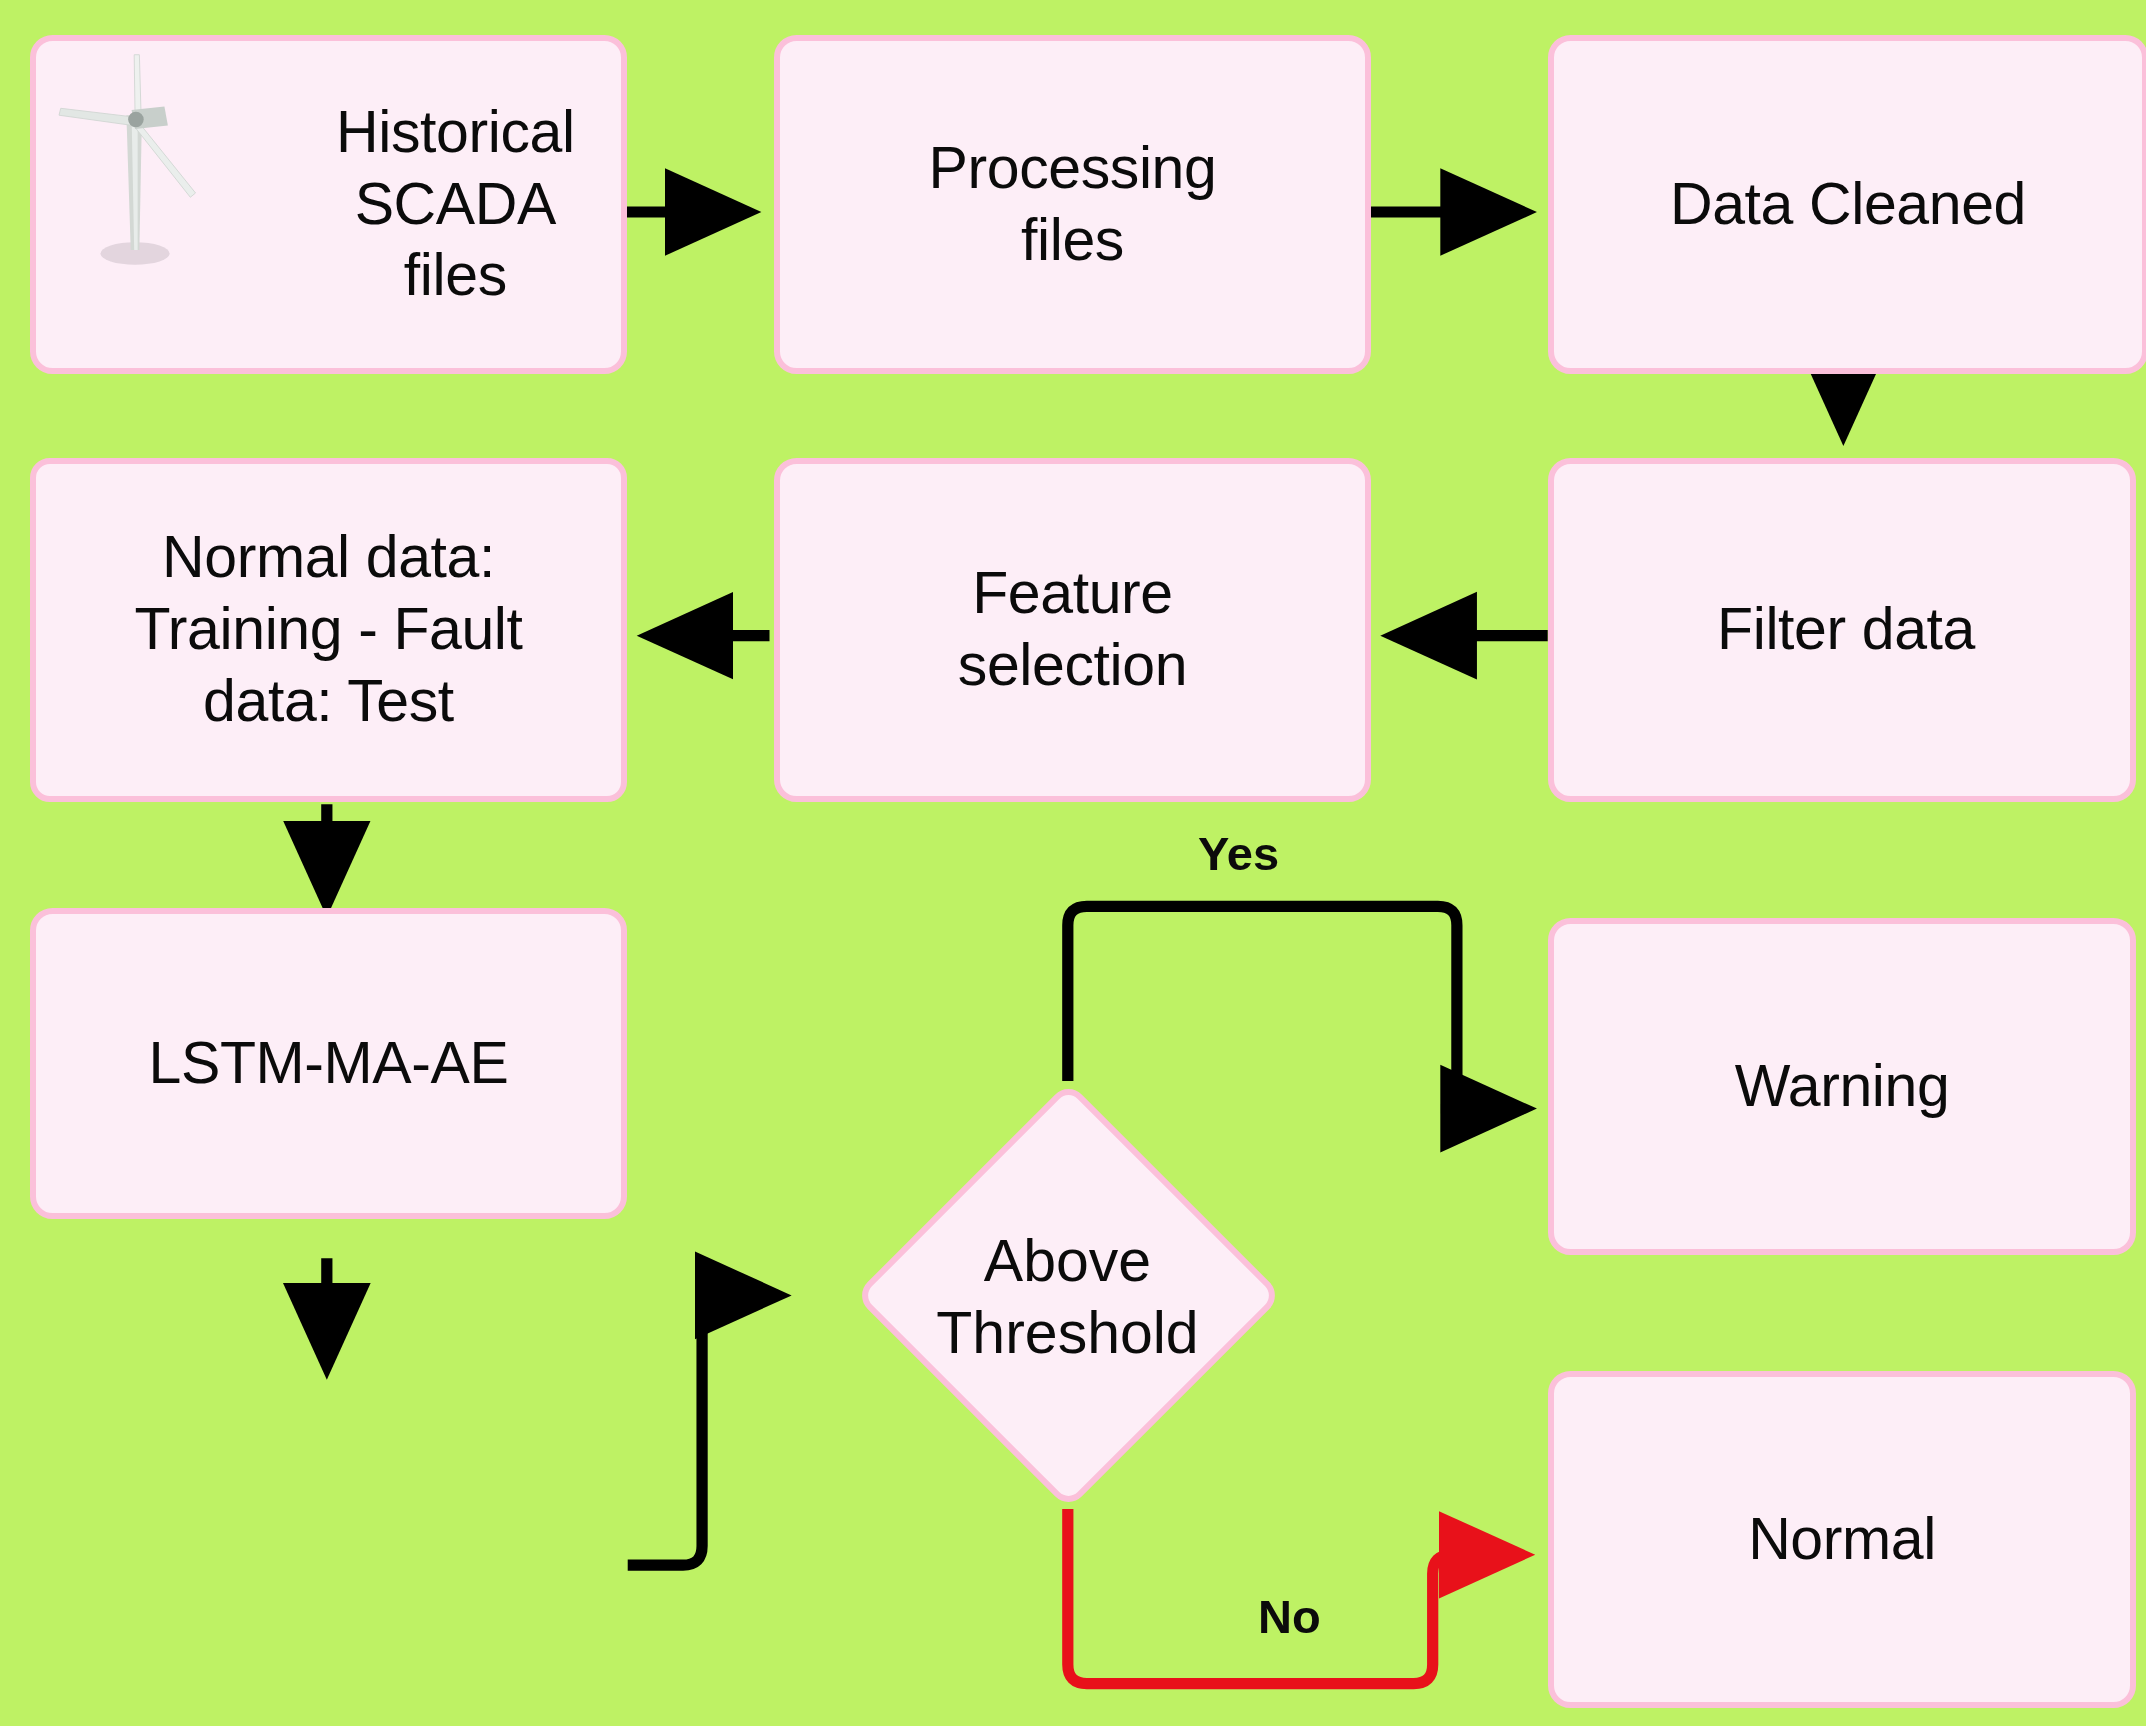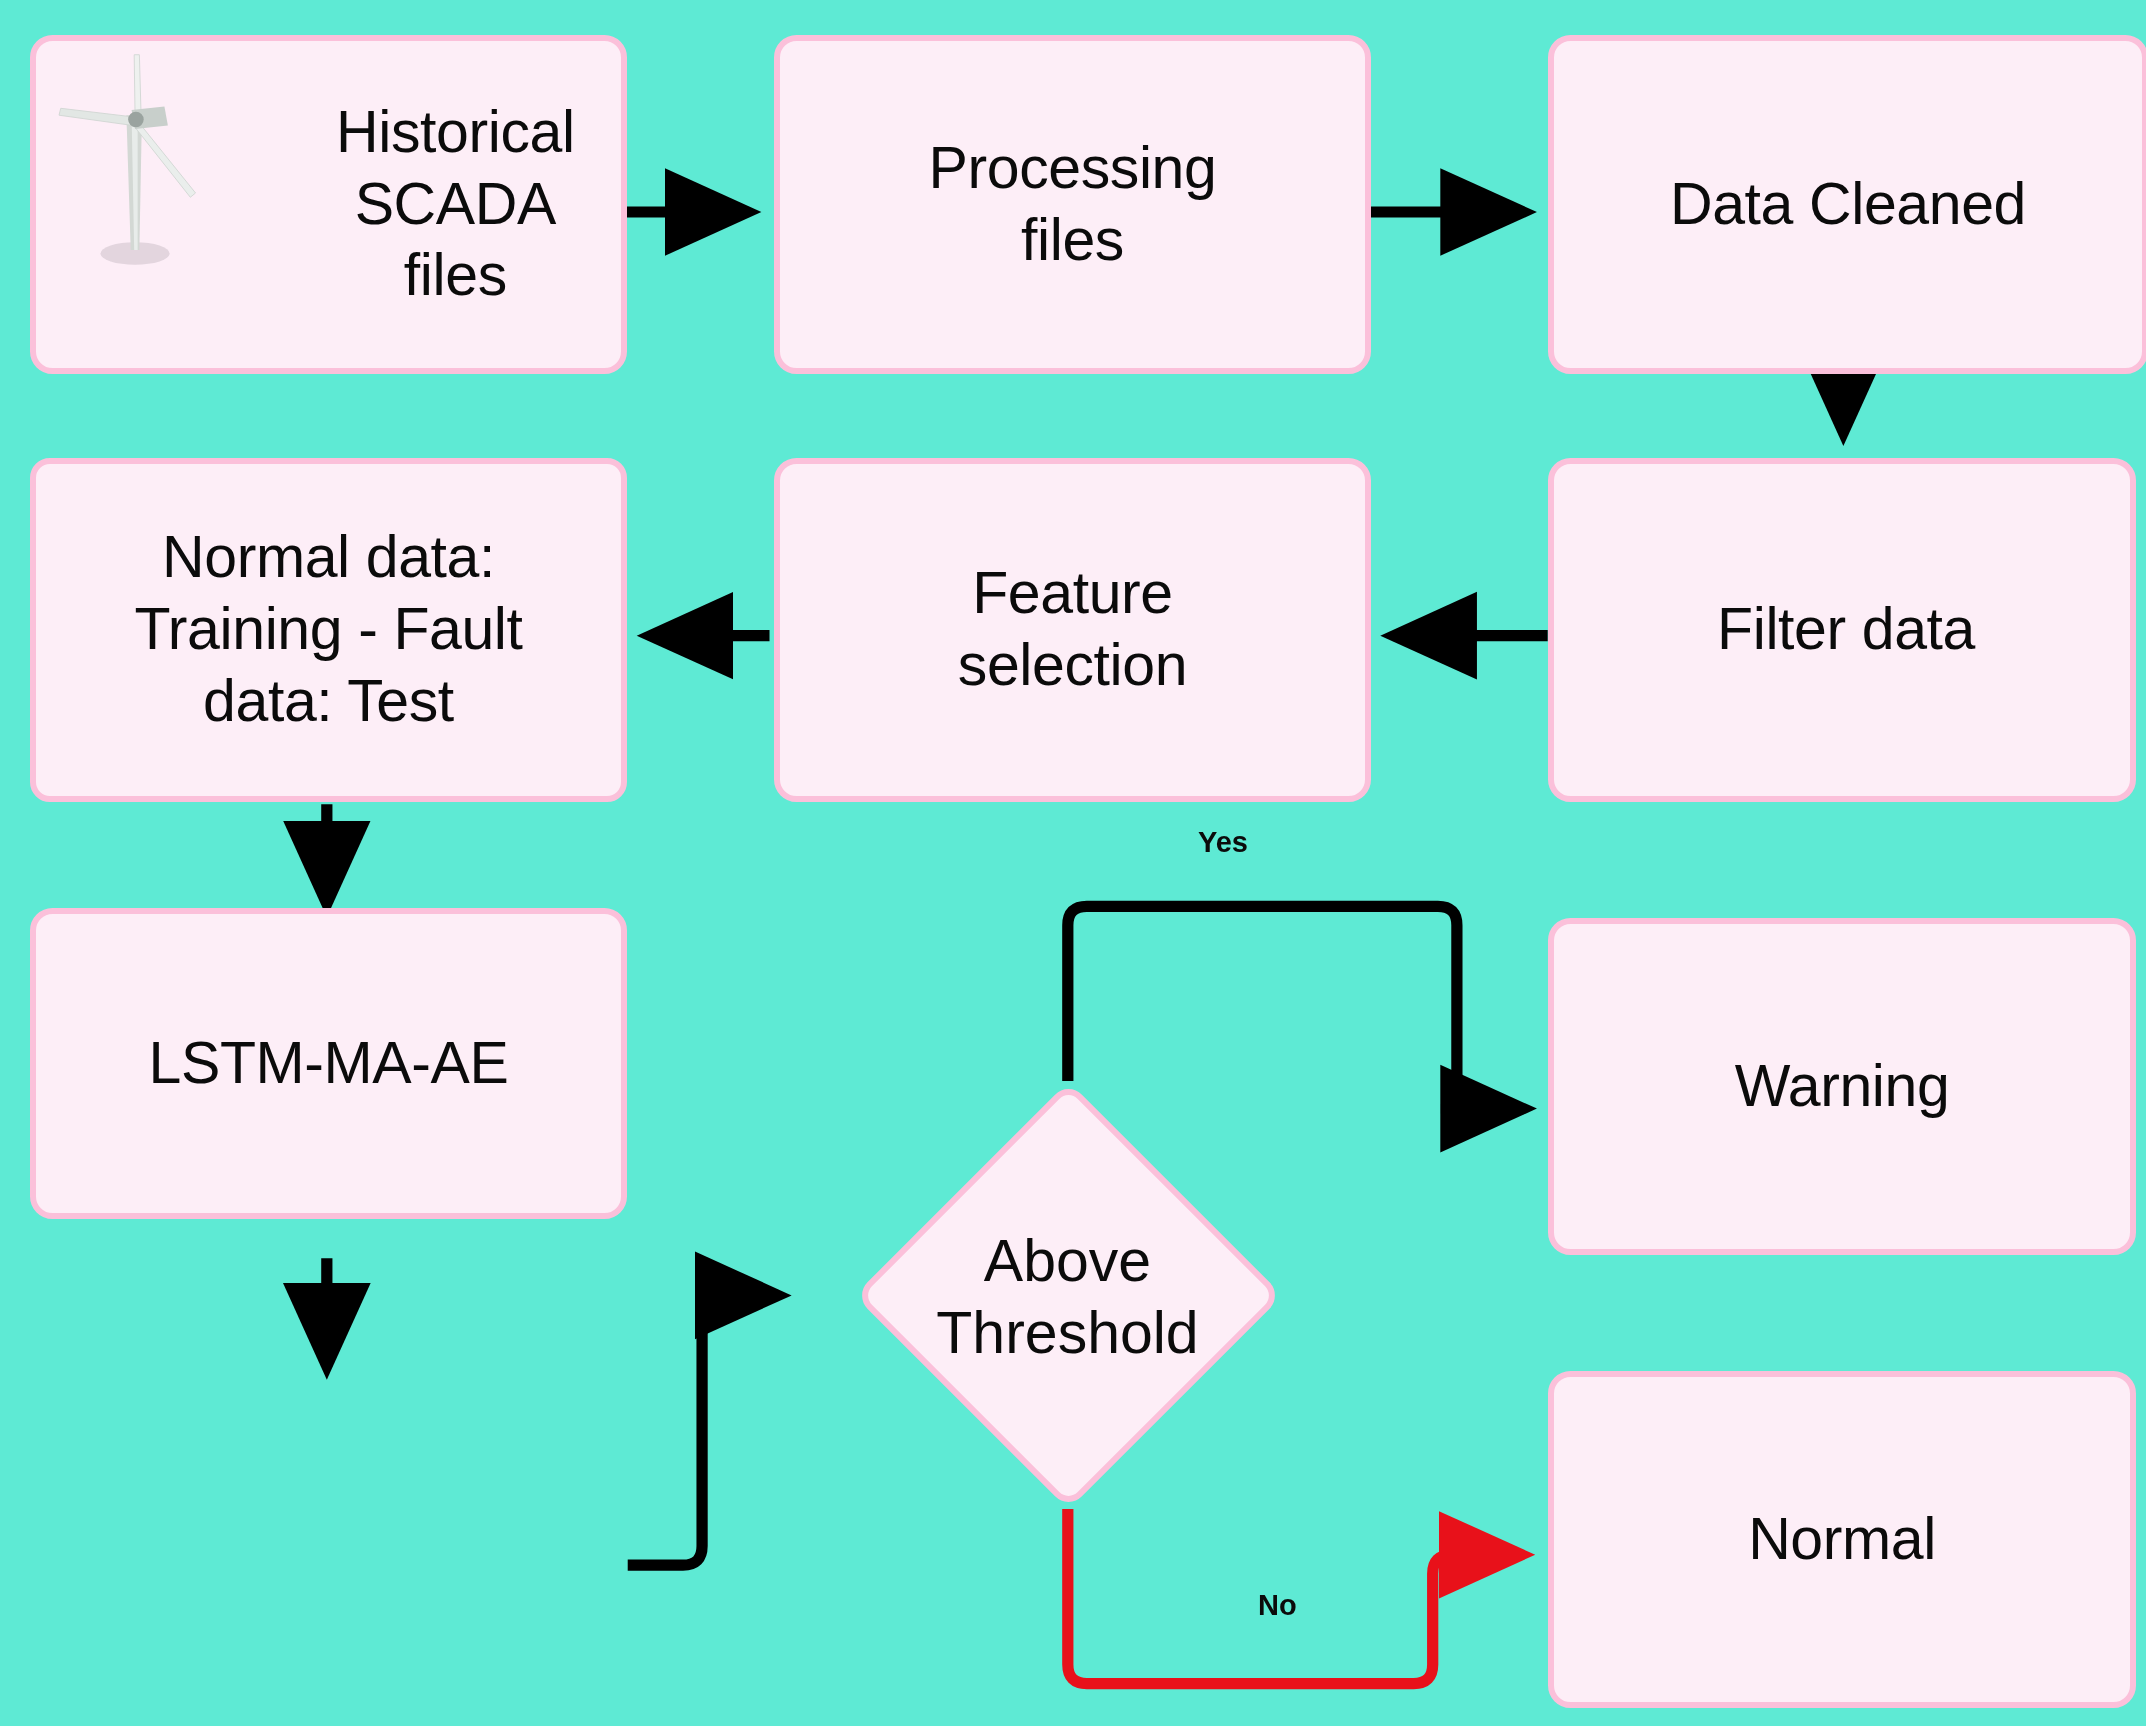--- a/index.html
+++ b/index.html
@@ -8,21 +8,21 @@
     padding: 0;
     background: #ffffff;
   }
   body {
     font-family: "Liberation Sans", sans-serif;
   }
   #canvas {
     position: relative;
     width: 2146px;
     height: 1727px;
-    background: #5eead4;
+    background: #bef264;
     overflow: hidden;
   }
   .node {
     position: absolute;
     box-sizing: border-box;
     background: #fdeef7;
     border: 6px solid #fbc0da;
     border-radius: 22.5px;
     display: flex;
     align-items: center;
@@ -70,21 +70,21 @@
     text-align: center;
     font-size: 59px;
     line-height: 1.22;
     color: #0b0b0b;
     white-space: pre-line;
     z-index: 4;
     pointer-events: none;
   }
   .edge-label {
     position: absolute;
-    font-size: 29px;
+    font-size: 47px;
     font-weight: bold;
     color: #0b0b0b;
     z-index: 5;
     white-space: nowrap;
   }
   svg.edges {
     position: absolute;
     left: 0;
     top: 0;
     width: 2146px;

